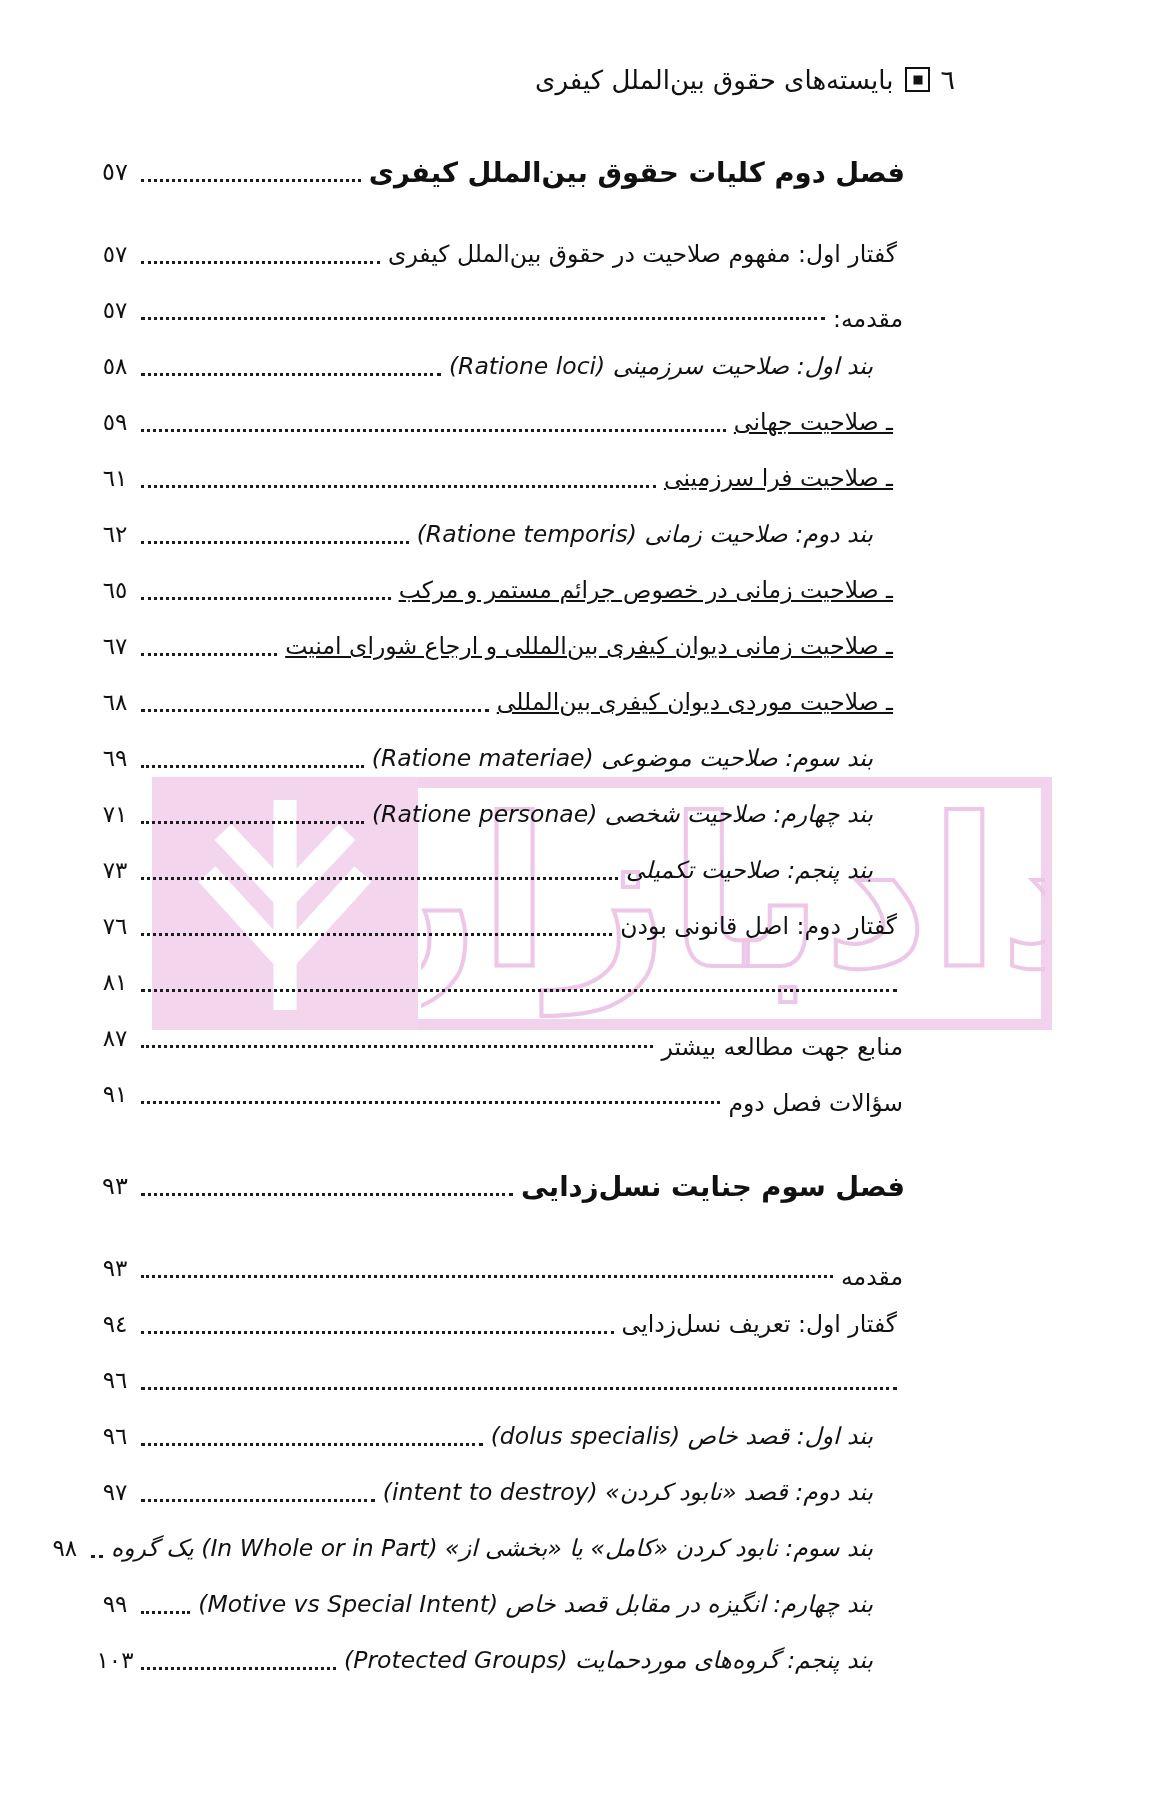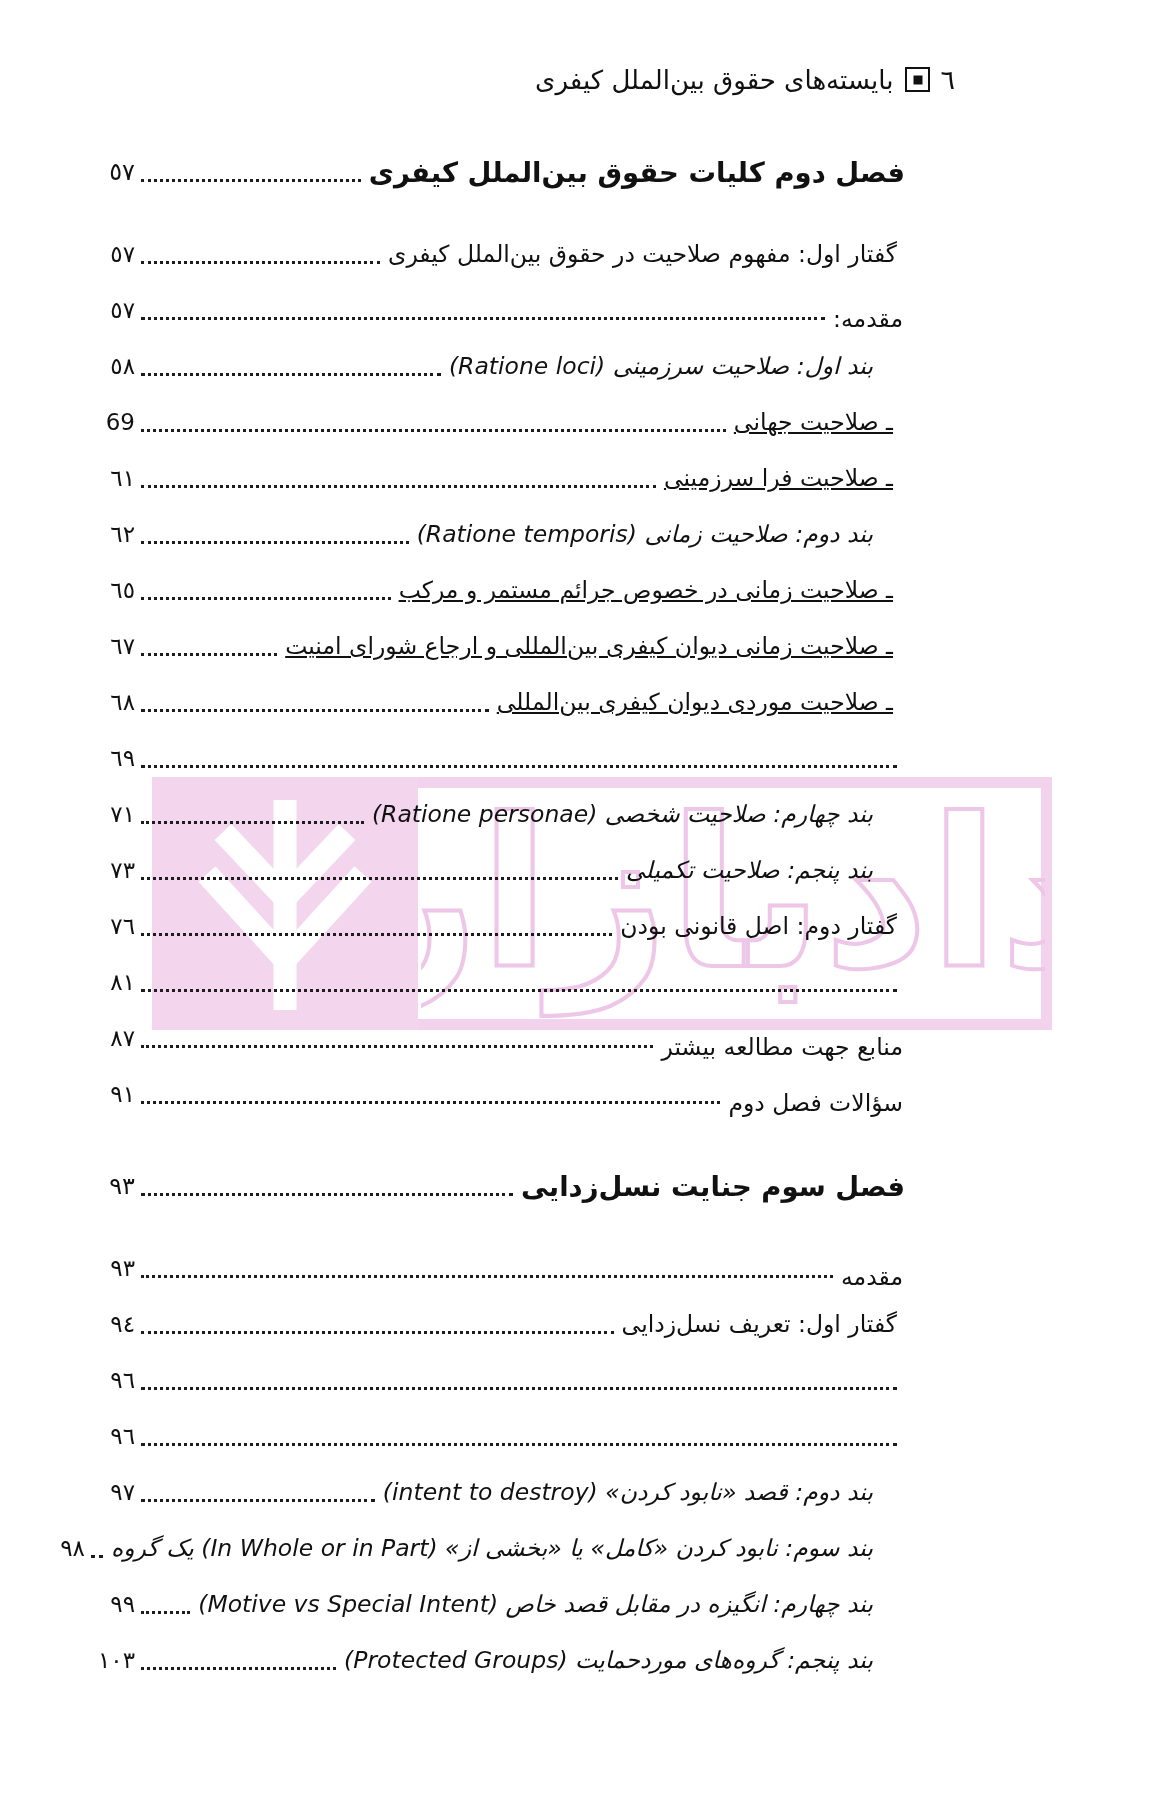--- a/index.html
+++ b/index.html
@@ -92,21 +92,21 @@
     min-width:12px;
     height:0;
     border-bottom:3px dotted #1c1c1c;
     margin:0 8px 0 6px;
     position:relative;
     top:8px;
   }
   .row .p{
     flex:0 0 auto;
     min-width:40px;
-    text-align:right;
+    text-align:center;
     font-size:23px;
   }
   .row.level-chapter{
     height:60px;
     margin:14px 0 24px 0;
     font-weight:bold;
     font-size:27.5px;
   }
   .row.level-chapter:nth-of-type(n+3){  }
   .row.level-chapter.second{margin-top:34px;}
@@ -159,21 +159,21 @@
         <span class="p">٥٧</span>
       </div>
       <div class="row level-clause">
         <span class="t">بند اول: صلاحیت سرزمینی (Ratione loci)</span>
         <span class="leader"></span>
         <span class="p">٥٨</span>
       </div>
       <div class="row level-dash">
         <span class="t">ـ صلاحیت جهانی</span>
         <span class="leader"></span>
-        <span class="p">69</span>
+        <span class="p">٥٩</span>
       </div>
       <div class="row level-dash">
         <span class="t">ـ صلاحیت فرا سرزمینی</span>
         <span class="leader"></span>
         <span class="p">٦١</span>
       </div>
       <div class="row level-clause">
         <span class="t">بند دوم: صلاحیت زمانی (Ratione temporis)</span>
         <span class="leader"></span>
         <span class="p">٦٢</span>
@@ -187,20 +187,21 @@
         <span class="t">ـ صلاحیت زمانی دیوان کیفری بین‌المللی و ارجاع شورای امنیت</span>
         <span class="leader"></span>
         <span class="p">٦٧</span>
       </div>
       <div class="row level-dash">
         <span class="t">ـ صلاحیت موردی دیوان کیفری بین‌المللی</span>
         <span class="leader"></span>
         <span class="p">٦٨</span>
       </div>
       <div class="row level-clause">
+        <span class="t">بند سوم: صلاحیت موضوعی (Ratione materiae)</span>
         <span class="leader"></span>
         <span class="p">٦٩</span>
       </div>
       <div class="row level-clause">
         <span class="t">بند چهارم: صلاحیت شخصی (Ratione personae)</span>
         <span class="leader"></span>
         <span class="p">٧١</span>
       </div>
       <div class="row level-clause">
         <span class="t">بند پنجم: صلاحیت تکمیلی</span>
@@ -239,20 +240,21 @@
       <div class="row level-section">
         <span class="t">گفتار اول: تعریف نسل‌زدایی</span>
         <span class="leader"></span>
         <span class="p">٩٤</span>
       </div>
       <div class="row level-section">
         <span class="leader"></span>
         <span class="p">٩٦</span>
       </div>
       <div class="row level-clause">
+        <span class="t">بند اول: قصد خاص (dolus specialis)</span>
         <span class="leader"></span>
         <span class="p">٩٦</span>
       </div>
       <div class="row level-clause">
         <span class="t">بند دوم: قصد «نابود کردن» (intent to destroy)</span>
         <span class="leader"></span>
         <span class="p">٩٧</span>
       </div>
       <div class="row level-clause">
         <span class="t">بند سوم: نابود کردن «کامل» یا «بخشی از» (In Whole or in Part) یک گروه</span>

